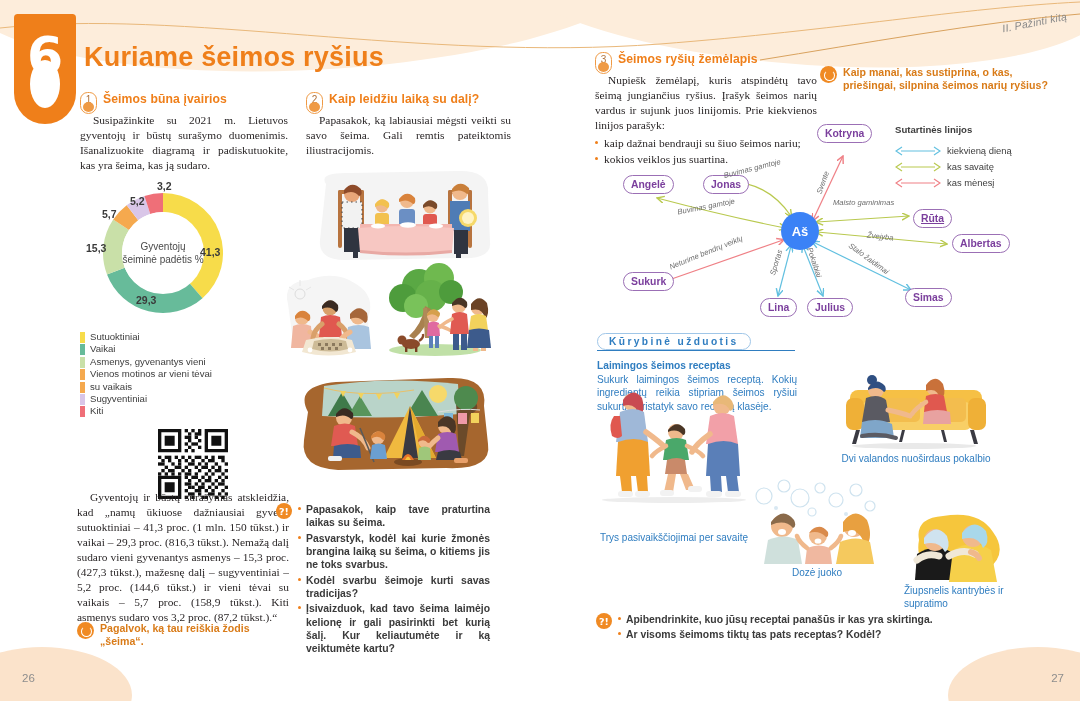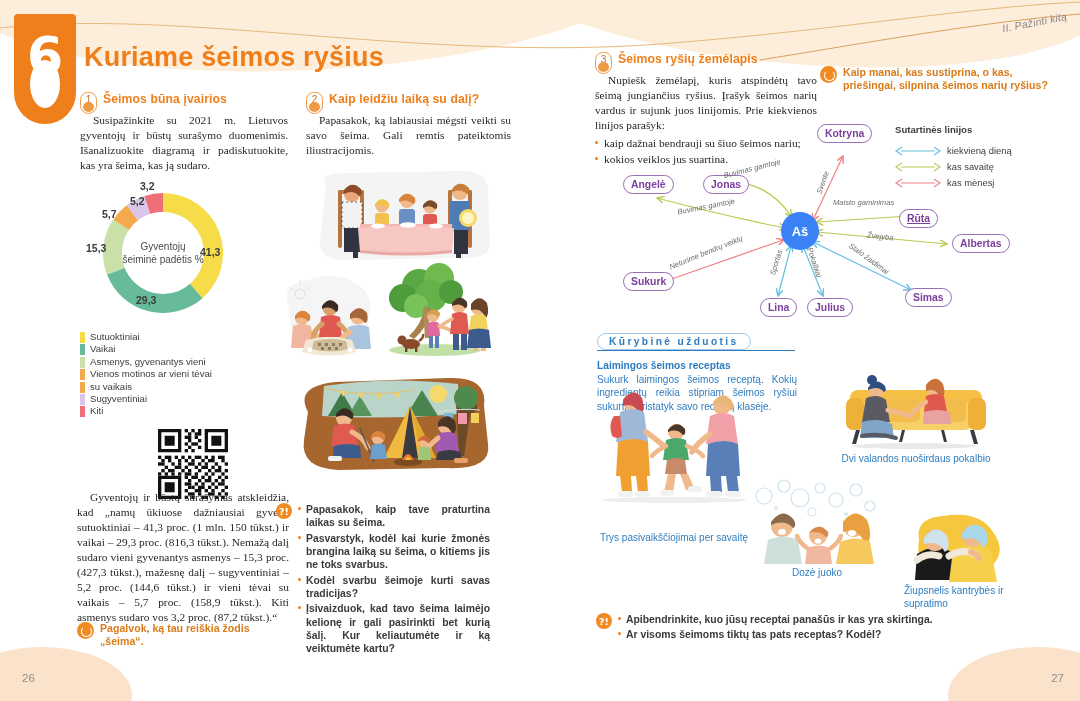--- a/index.html
+++ b/index.html
@@ -230,21 +230,21 @@
 
         <path d="M-18.6,-57.0 A60,60 0 0,1 0,-60 L0,-41 A41,41 0 0,0 -12.7,-39.0 Z" fill="#ef6f78"></path>
       </g>
     </svg>
     <div class="donut-center">Gyventojų šeiminė padėtis %</div>
     <div class="dv" style="left:112px;top:60px;">41,3</div>
     <div class="dv" style="left:48px;top:108px;">29,3</div>
     <div class="dv" style="left:-2px;top:56px;">15,3</div>
     <div class="dv" style="left:14px;top:22px;">5,7</div>
     <div class="dv" style="left:42px;top:9px;">5,2</div>
-    <div class="dv" style="left:52px;top:-6px;">3,2</div>
+    <div class="dv" style="left:69px;top:-6px;">3,2</div>
   </div>
 
   <div class="legend">
     <div class="legend-row">
       <span class="legend-sw" style="background:#f7dc4a;"></span>
       <span class="legend-lb">Sutuoktiniai</span>
     </div>
     <div class="legend-row">
       <span class="legend-sw" style="background:#67bb9a;"></span>
       <span class="legend-lb">Vaikai</span>
@@ -667,21 +667,21 @@
       <line x1="196" y1="126" x2="183" y2="176" stroke="#62c0e0" stroke-width="1.2" marker-end="url(#aB)" marker-start="url(#aBs)"></line>
 
       <line x1="188" y1="120" x2="68" y2="162" stroke="#ef8086" stroke-width="1.2" marker-end="url(#aR)" marker-start="url(#aRs)"></line>
     </svg>
 
     <div class="node-me" style="left:186px;top:92px;">Aš</div>
 
     <div class="node" style="left:222px;top:4px;">Kotryna</div>
     <div class="node" style="left:28px;top:55px;">Angelė</div>
     <div class="node" style="left:83px;top:55px;margin-left:25px;">Jonas</div>
-    <div class="node" style="left:304px;top:89px;text-decoration:underline;">Rūta</div>
+    <div class="node" style="left:318px;top:89px;text-decoration:underline;">Rūta</div>
     <div class="node" style="left:357px;top:114px;">Albertas</div>
     <div class="node" style="left:28px;top:152px;">Sukurk</div>
     <div class="node" style="left:165px;top:178px;">Lina</div>
     <div class="node" style="left:212px;top:178px;">Julius</div>
     <div class="node" style="left:310px;top:168px;">Simas</div>
 
     <div class="edge-lb" style="left:128px;top:44px;transform:rotate(-14deg);">Buvimas gamtoje</div>
     <div class="edge-lb" style="left:82px;top:82px;transform:rotate(-11deg);">Buvimas gamtoje</div>
     <div class="edge-lb" style="left:216px;top:58px;transform:rotate(-70deg);">Svente</div>
     <div class="edge-lb" style="left:238px;top:78px;">Maisto gaminimas</div>

